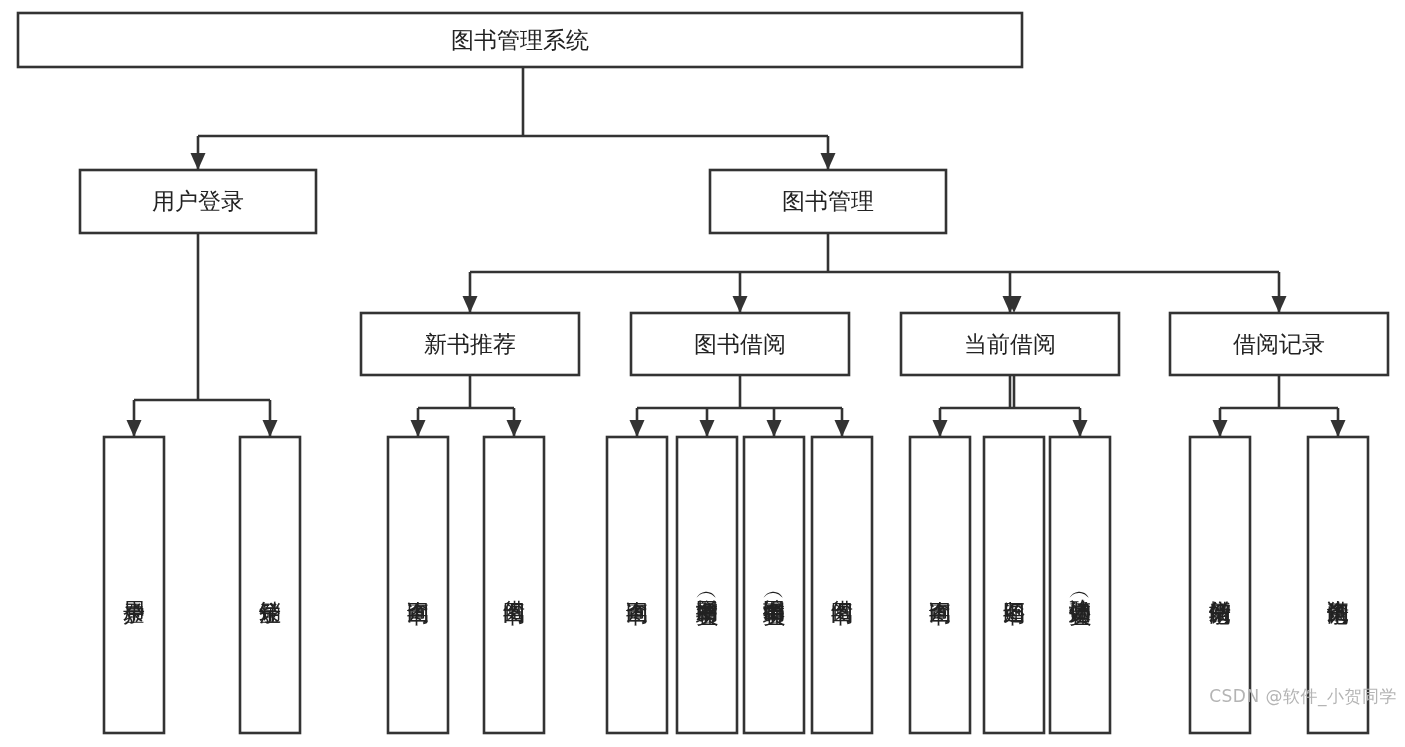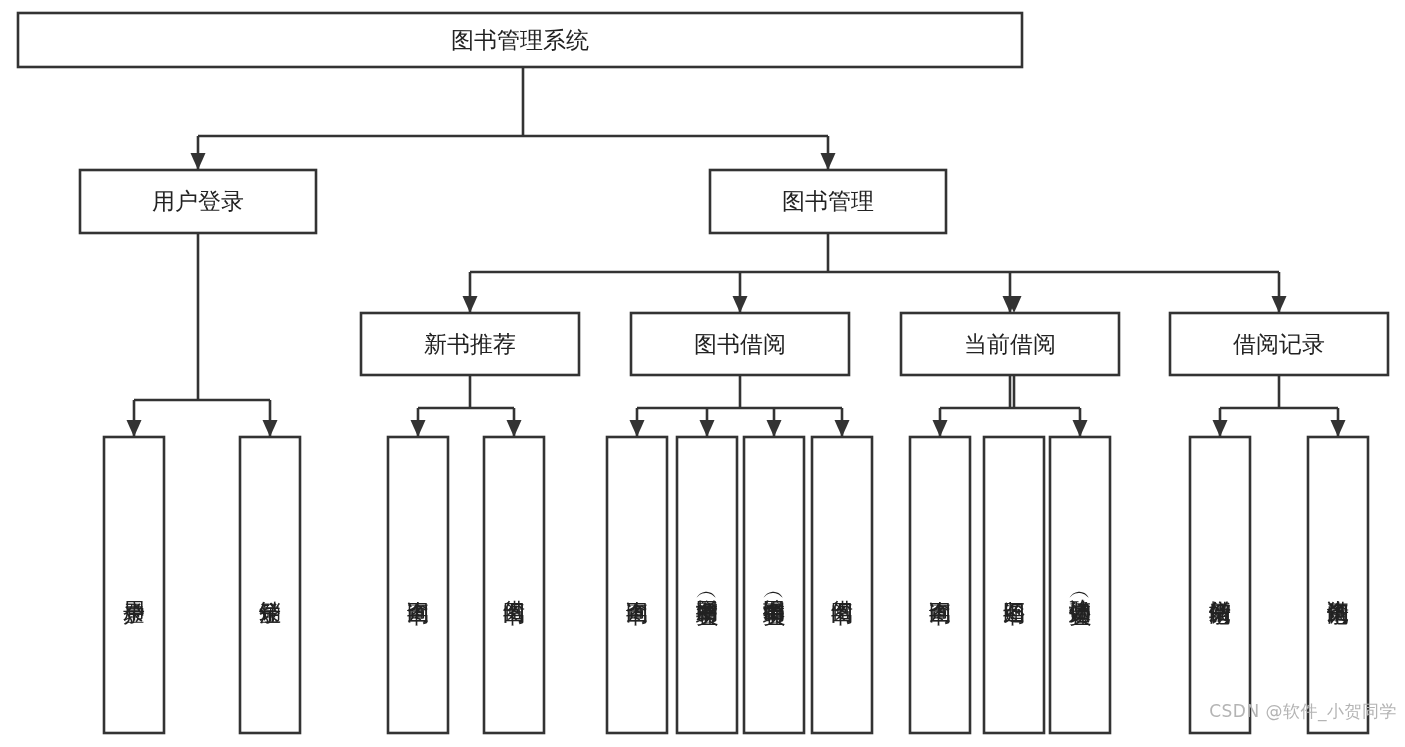--- a/index.html
+++ b/index.html
@@ -59,21 +59,21 @@
     line-height: 1.08;
     color: #222222;
     letter-spacing: 1px;
     text-align: center;
     white-space: nowrap;
     user-select: none;
   }
   #watermark {
     position: absolute;
     right: 8px;
-    bottom: 4px;
+    bottom: 19px;
     font-family: "DejaVu Sans", "Liberation Sans", sans-serif;
     font-size: 17px;
     color: #b4b4b4;
     white-space: nowrap;
     letter-spacing: 0.5px;
   }
 </style>
 </head>
 <body>
 

